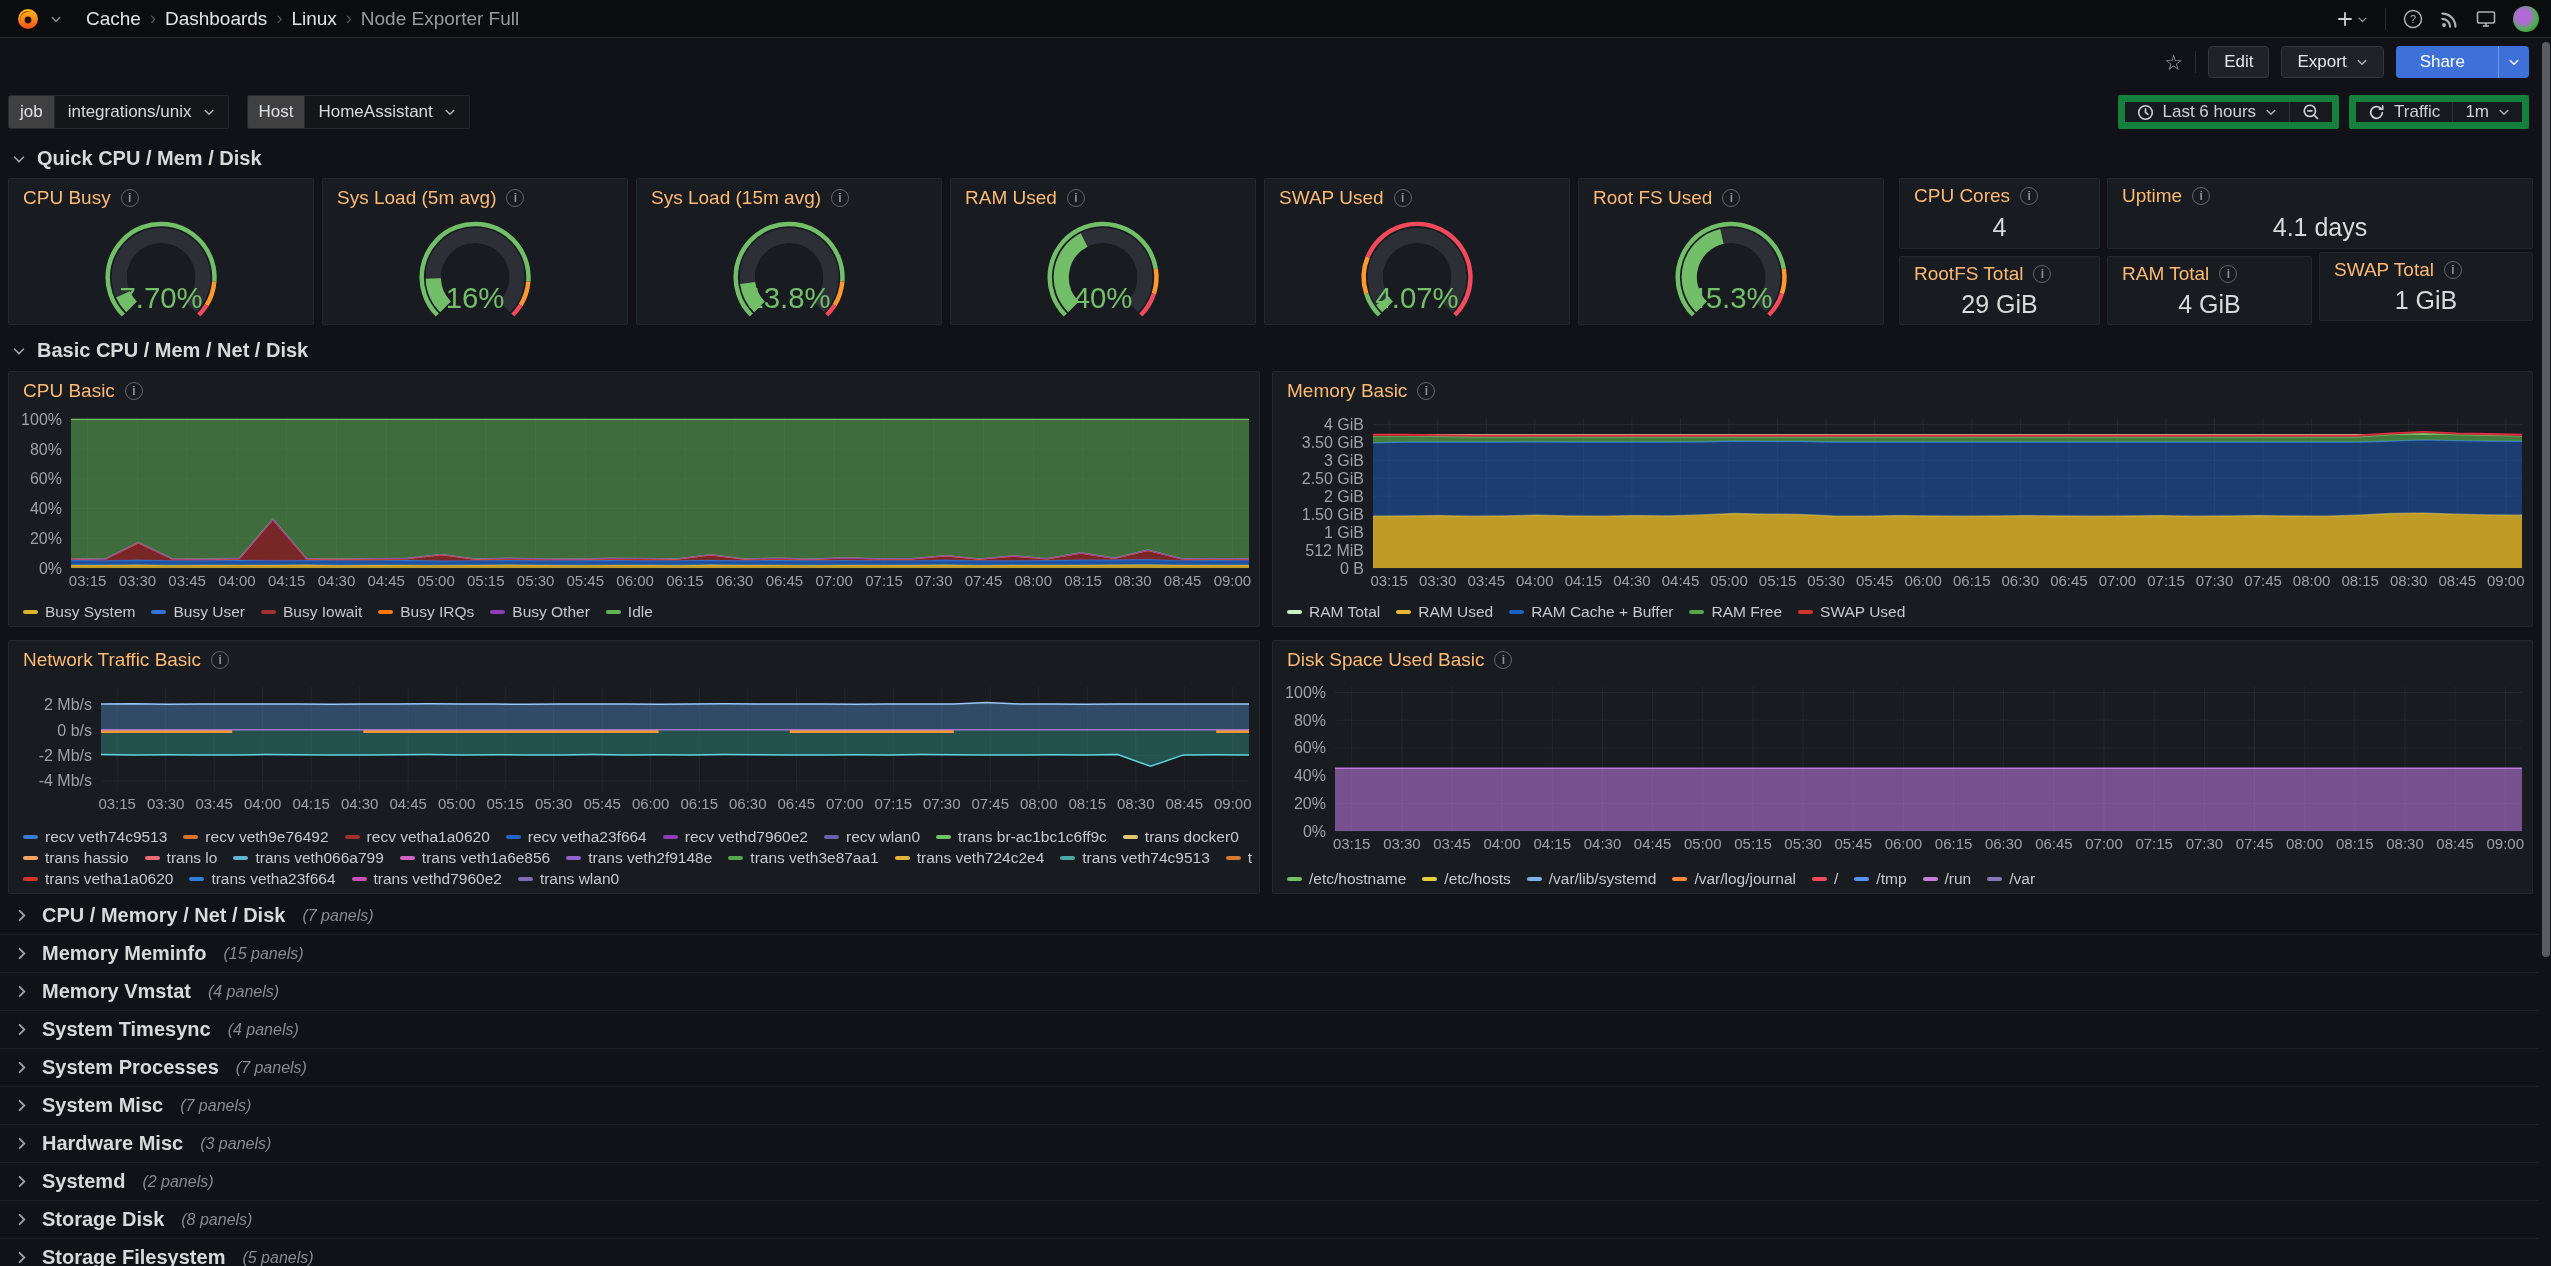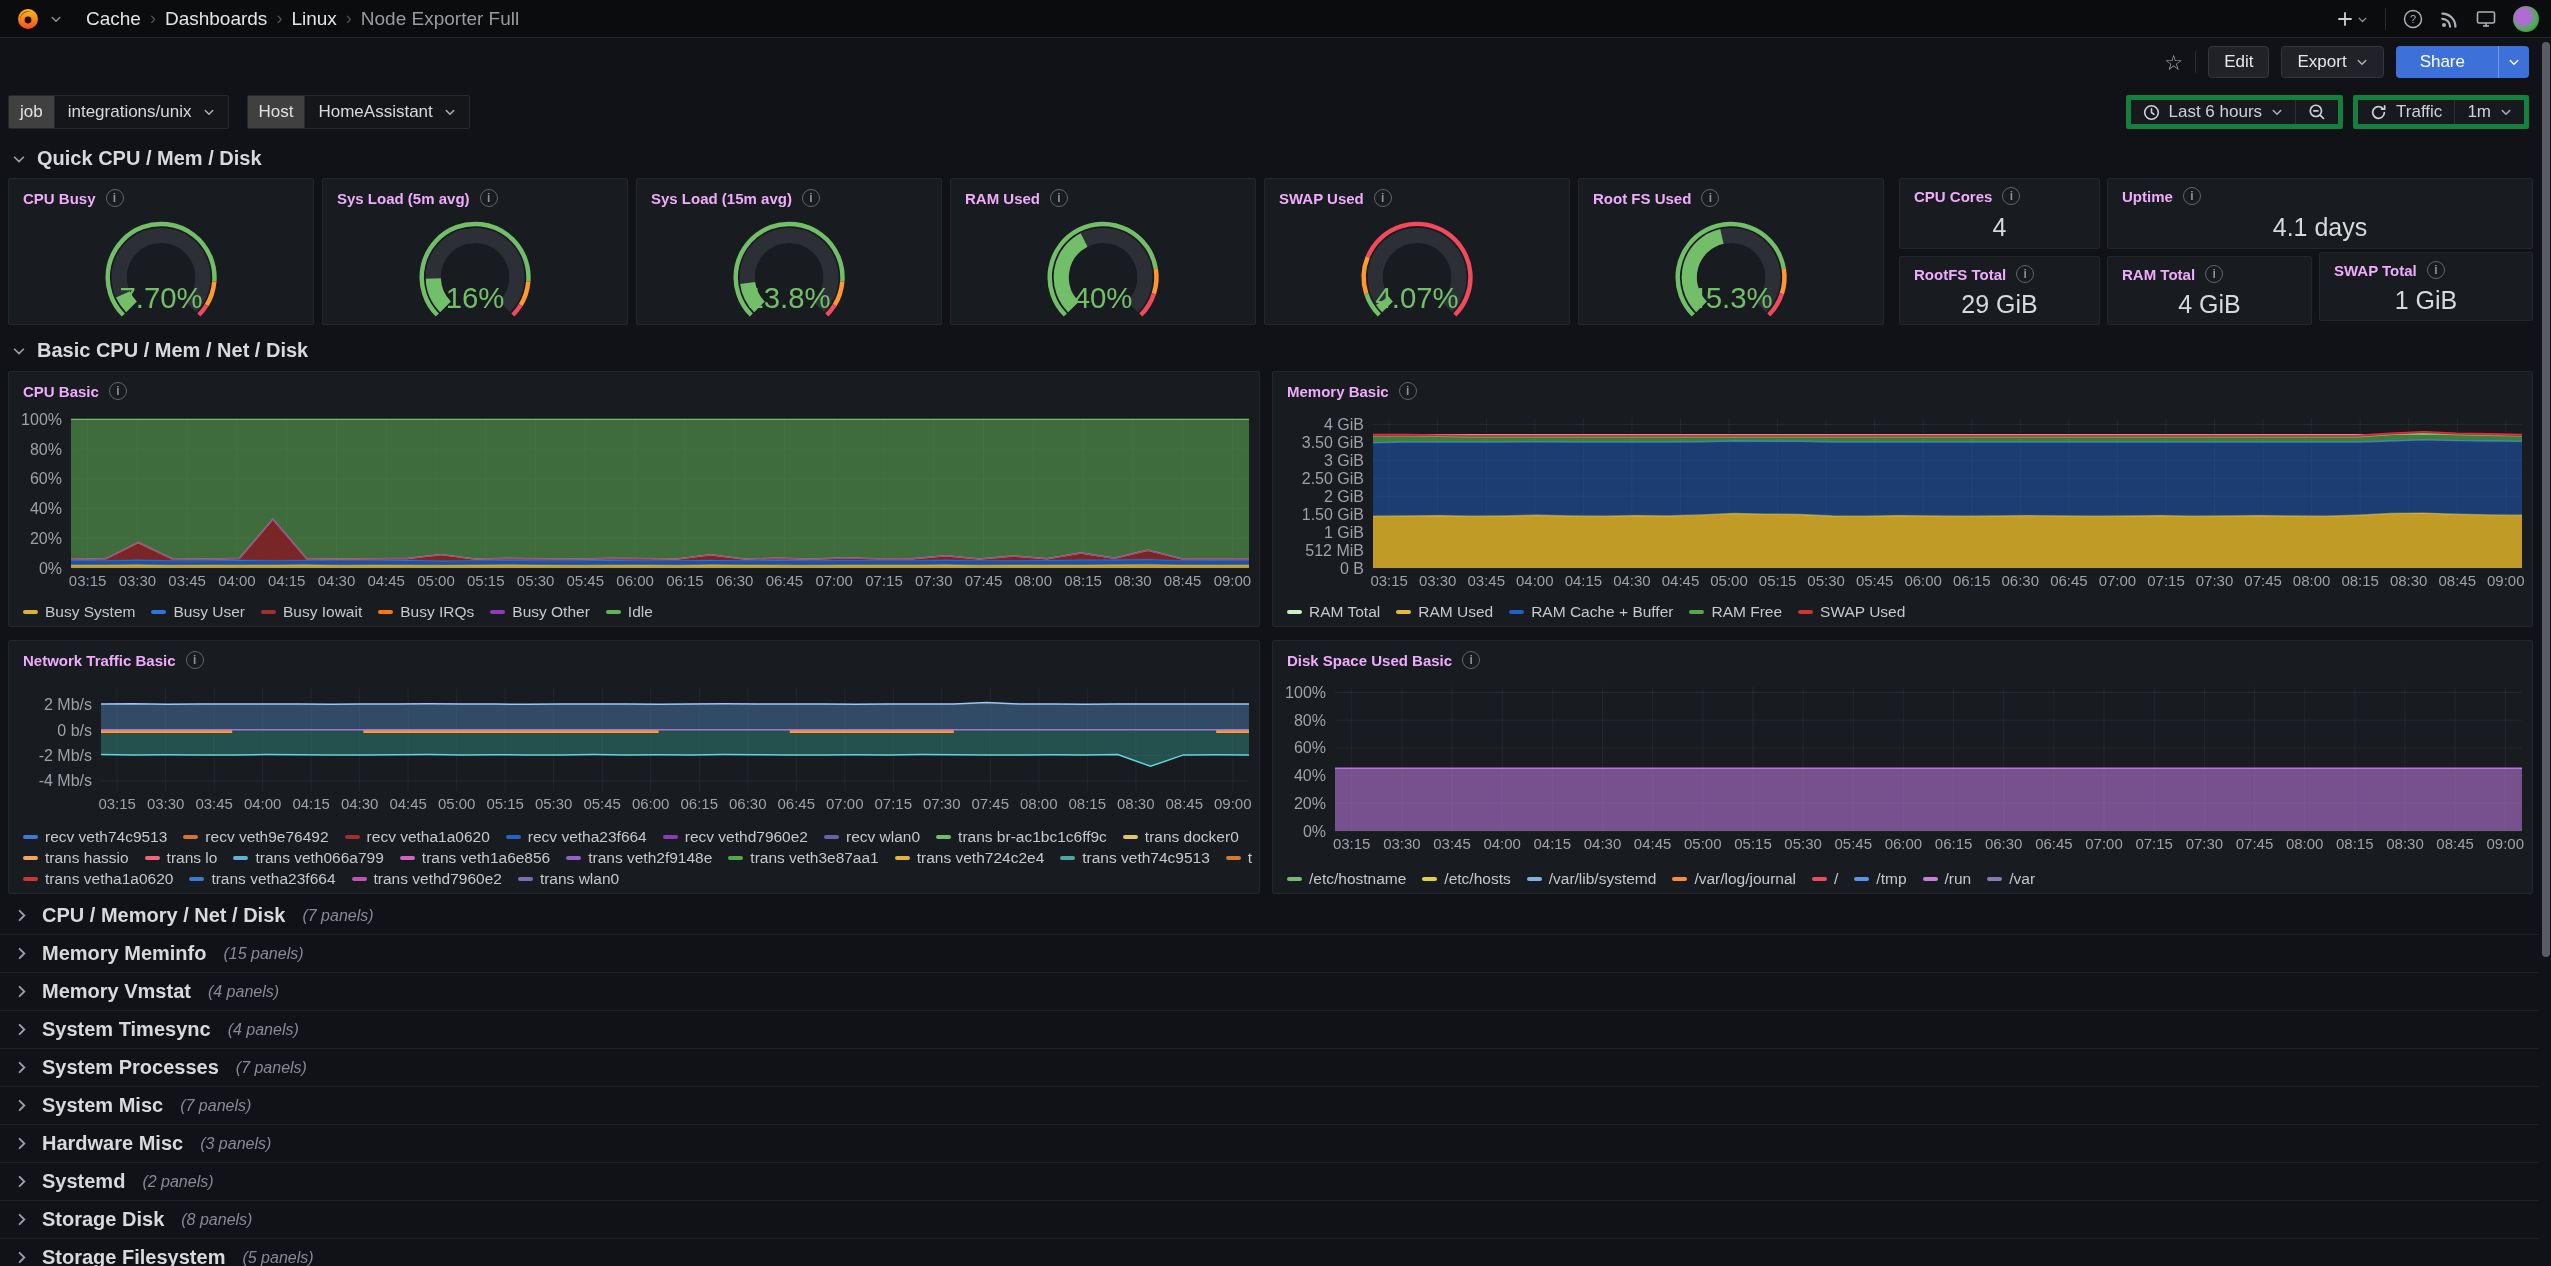--- a/index.html
+++ b/index.html
@@ -36,39 +36,39 @@
   .star{font-size:21px;color:#b0b1b6;cursor:pointer;line-height:1}
 
   
   .controls{position:absolute;top:92px;left:8px;right:22px;height:40px;display:flex;align-items:center}
   #vars{display:flex;gap:18px}
   .var{display:flex;height:34px;border-radius:2px;overflow:hidden;border:1px solid #26282e}
   .var-label{background:#404040;padding:0 11px;display:flex;align-items:center;font-size:17px;color:#e0e1e6}
   .var-value{padding:0 13px;display:flex;align-items:center;gap:11px;font-size:17px;color:#d8d9da;
              background:#141619;border-left:1px solid #26282e;cursor:pointer}
   .controls-right{margin-left:auto;display:flex;gap:10px;align-items:center}
-  .ctl-group{display:flex;height:34px;border:5px solid #15803d;border-radius:2px;background:#17191e}
+  .ctl-group{display:flex;height:34px;border:7px solid #15803d;border-radius:2px;background:#17191e}
   .ctl-seg{display:flex;align-items:center;padding:0 12px;gap:9px;font-size:17px;font-weight:500;color:#d0d1d6;cursor:pointer}
   .ctl-seg + .ctl-seg{border-left:1px solid #2c2f36}
 
   
   .section-h{position:absolute;left:12px;display:flex;gap:11px;align-items:center;font-size:20px;
              font-weight:700;color:#d8d9da;cursor:pointer}
   #sec-quick{top:147px} #sec-basic{top:339px}
   .row-h{position:absolute;left:0;right:12px;height:38px;display:flex;align-items:center;
          border-bottom:1px solid rgba(204,204,220,0.08);padding-left:14px;cursor:pointer}
   .row-title{font-size:20px;font-weight:700;color:#d8d9da;margin-left:13px}
   .row-count{font-size:16px;font-style:italic;color:#888a92;margin-left:17px}
   .chev{color:#9d9fa6}
 
   
   .panel{position:absolute;background:#181b1f;border:1px solid #24262c;border-radius:2px;overflow:hidden}
   .panel-header{height:38px;display:flex;align-items:center;gap:10px;padding:0 14px}
   .panel-header.sm{height:34px}
-  .panel-title{font-size:15px;font-weight:700;color:#f0abfc;cursor:pointer;white-space:nowrap}
+  .panel-title{font-size:19px;font-weight:400;color:#fdba74;cursor:pointer;white-space:nowrap}
   .info-icon{width:18px;height:18px;border:1.5px solid #62646b;border-radius:50%;color:#8e9096;font-size:12px;
              display:flex;align-items:center;justify-content:center;font-weight:700;cursor:pointer;flex:none}
   .gauge-wrap{position:absolute;top:36px;bottom:4px;left:0;right:0;display:flex;justify-content:center}
   .stat-value{position:absolute;top:30px;bottom:2px;left:0;right:0;display:flex;align-items:center;
               justify-content:center;font-size:25px;font-weight:500;color:#d8d9da}
   .chart-area{position:absolute;top:38px;left:0;right:0}
   .legend{position:absolute;left:14px;right:6px;bottom:5px}
   .legend-row{display:flex;align-items:center;margin-top:3px;white-space:nowrap;overflow:hidden}
   .legend-item{display:inline-flex;align-items:center;gap:7px;margin-right:16px;font-size:15.5px;color:#c7c8cd;cursor:pointer}
   .legend-item i{width:15px;height:4px;border-radius:2px;display:inline-block;flex:none}

